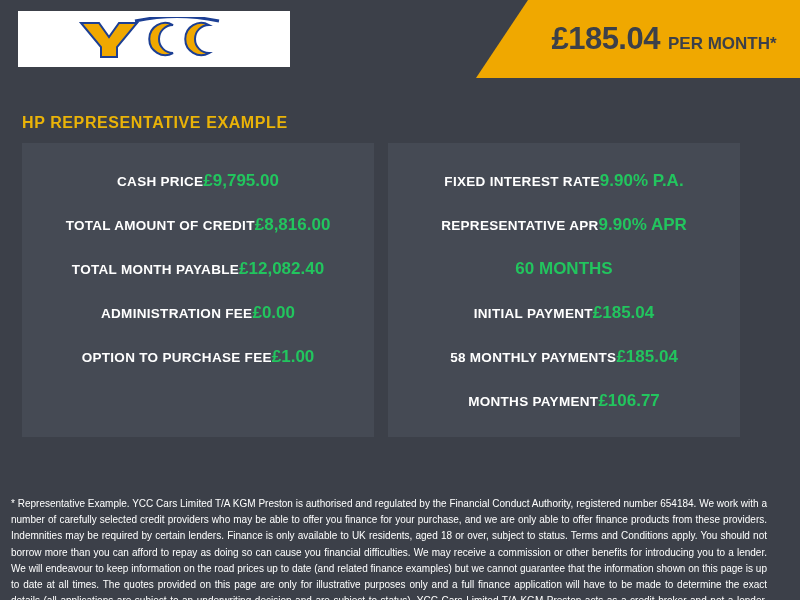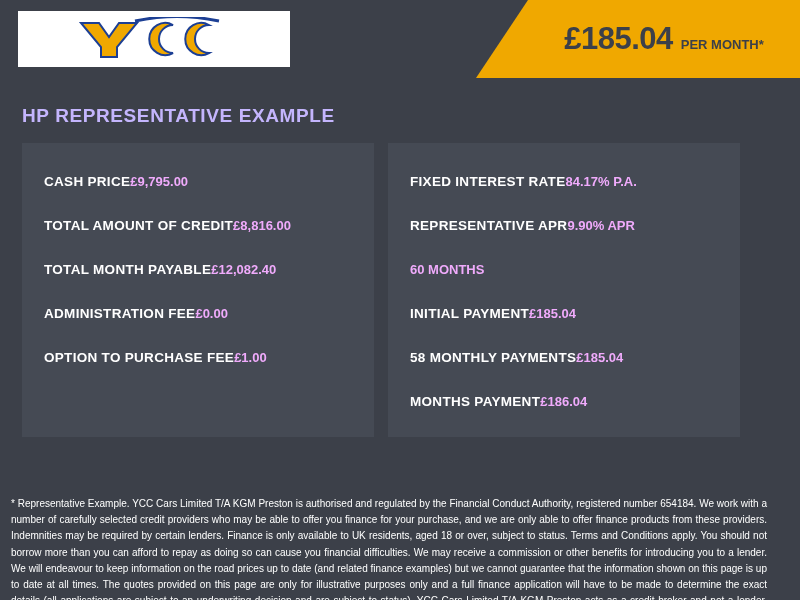--- a/index.html
+++ b/index.html
@@ -62,36 +62,36 @@
     border-width: 0 0 78px 52px;
     border-color: transparent transparent #f0a800 transparent;
   }
   .price-amount {
     font-size: 31px;
     font-weight: bold;
     color: #3c4049;
     letter-spacing: -0.5px;
   }
   .price-per {
-    font-size: 13px;
+    font-size: 17px;
     font-weight: bold;
     color: #3c4049;
     margin-left: 8px;
     position: relative;
     top: 5px;
   }
 
   
   .title {
     position: absolute;
     left: 22px;
-    top: 105px;
-    font-size: 19px;
-    font-weight: bold;
-    color: #c4b5fd;
+    top: 114px;
+    font-size: 16px;
+    font-weight: bold;
+    color: #eab308;
     letter-spacing: 0.6px;
   }
 
   
   .tables {
     position: absolute;
     left: 22px;
     top: 143px;
     width: 756px;
     display: flex;
@@ -99,36 +99,36 @@
   .table {
     background: #454a54;
     width: 352px;
     padding: 16px 0 14px 0;
   }
   .table.left {
     margin-right: 14px;
   }
   .row {
     display: flex;
-    justify-content: flex-start;
+    justify-content: center;
     align-items: center;
     padding: 0 22px;
     height: 44px;
   }
   .row .label {
     font-size: 13.5px;
     font-weight: bold;
     color: #ffffff;
     letter-spacing: 0.3px;
     white-space: nowrap;
   }
   .row .value {
-    font-size: 13px;
-    font-weight: bold;
-    color: #f0abfc;
+    font-size: 17px;
+    font-weight: bold;
+    color: #22c55e;
     white-space: nowrap;
   }
 
   
   .footer {
     position: absolute;
     left: 11px;
     top: 472px;
     width: 756px;
     font-size: 10px;
@@ -181,40 +181,40 @@
       </div>
       <div class="row">
         <span class="label">OPTION TO PURCHASE FEE</span>
         <span class="value">£1.00</span>
       </div>
     </div>
 
     <div class="table right">
       <div class="row">
         <span class="label">FIXED INTEREST RATE</span>
-        <span class="value">84.17% P.A.</span>
+        <span class="value">9.90% P.A.</span>
       </div>
       <div class="row">
         <span class="label">REPRESENTATIVE APR</span>
         <span class="value">9.90% APR</span>
       </div>
       <div class="row">
         <span class="value">60 MONTHS</span>
       </div>
       <div class="row">
         <span class="label">INITIAL PAYMENT</span>
         <span class="value">£185.04</span>
       </div>
       <div class="row">
         <span class="label">58 MONTHLY PAYMENTS</span>
         <span class="value">£185.04</span>
       </div>
       <div class="row">
         <span class="label">MONTHS PAYMENT</span>
-        <span class="value">£186.04</span>
+        <span class="value">£106.77</span>
       </div>
     </div>
 
   </div>
 
   <div class="footer">* Representative Example. YCC Cars Limited T/A KGM Preston  is authorised and regulated by the Financial Conduct Authority, registered number 654184. We work with a number of carefully selected credit providers who may be able to offer you finance for your purchase, and we are only able to offer finance products from these providers. Indemnities may be required by certain lenders. Finance is only available to UK residents, aged 18 or over, subject to status. Terms and Conditions apply. You should not borrow more than you can afford to repay as doing so can cause you financial difficulties. We may receive a commission or other benefits for introducing you to a lender. We will endeavour to keep information on the road prices up to date (and related finance examples) but we cannot guarantee that the information shown on this page is up to date at all times. The quotes provided on this page are only for illustrative purposes only and a full finance application will have to be made to determine the exact details (all applications are subject to an underwriting decision and are subject to status). YCC Cars Limited T/A KGM Preston  acts as a credit broker and not a lender. Address: 256-280 Ribbleton Lane, Preston, PR1 5EB</div>
 
 </div>
 
 </body></html>

